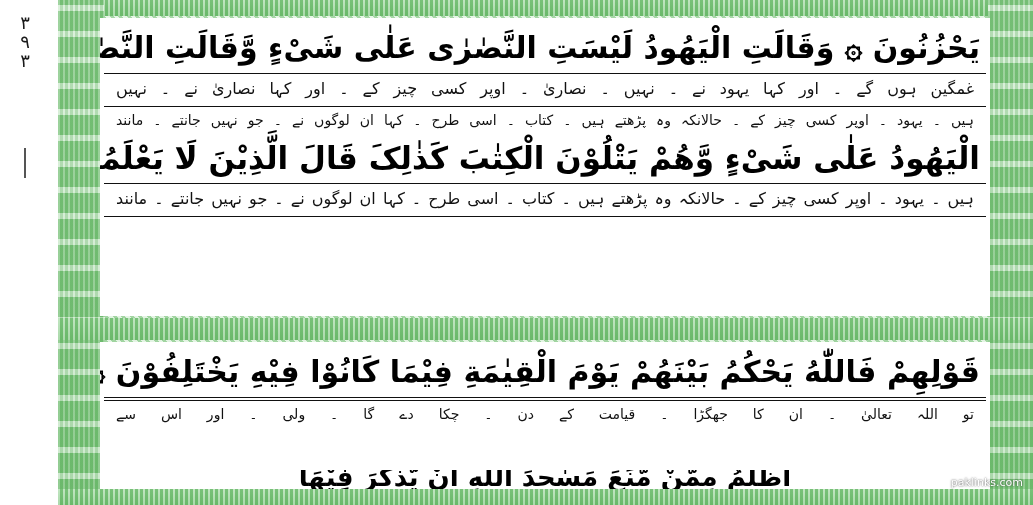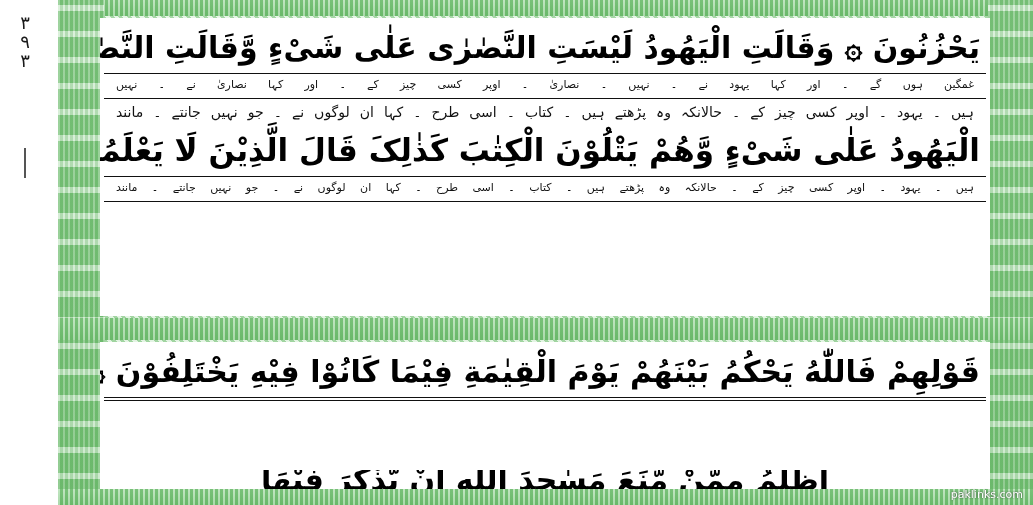--- a/index.html
+++ b/index.html
@@ -119,53 +119,53 @@
     letter-spacing: 0px;
     font-weight: bold;
     padding: 4px 10px 2px 10px;
   }
   .arabic.row1 { font-size: 30px; padding-top: 10px; }
   .rule {
     border-bottom: 1.5px solid #111;
     margin: 2px 4px 0 4px;
   }
   .urdu {
-    font-size: 11px;
+    font-size: 16px;
     line-height: 1.5;
     direction: rtl;
     text-align: justify;
     text-align-last: justify;
     padding: 3px 16px 3px 16px;
     color: #111;
     white-space: nowrap;
     overflow: hidden;
   }
   .urdu.smaller { font-size: 14px; }
 
   
   .block-3 {
     left: 100px; top: 470px; width: 890px; height: 19px;
     background: #ffffff;
     z-index: 3;
     position: absolute;
     overflow: hidden;
   }
   .clip-arabic {
-    font-size: 30px;
+    font-size: 26px;
     direction: rtl;
     text-align: center;
     font-weight: bold;
     margin-top: -8px;
     white-space: nowrap;
   }
 
   .watermark {
     position: absolute;
     right: 10px;
-    bottom: 4px;
+    bottom: 16px;
     font-family: "DejaVu Sans", sans-serif;
     font-size: 11px;
     color: #ffffff;
     text-shadow: 0 0 2px #333;
     z-index: 9;
   }
 </style>
 </head>
 <body>
 
@@ -201,20 +201,21 @@
     <div class="ayah-line arabic">الْیَهُودُ عَلٰی شَیْءٍ وَّهُمْ یَتْلُوْنَ الْکِتٰبَ کَذٰلِکَ قَالَ الَّذِیْنَ لَا یَعْلَمُوْنَ مِثْلَ</div>
     <div class="rule"></div>
     <div class="urdu">ہیں ۔ یہود ۔ اوپر کسی چیز کے ۔ حالانکہ وہ پڑھتے ہیں ۔ کتاب ۔ اسی طرح ۔ کہا ان لوگوں نے ۔ جو نہیں جانتے ۔ مانند</div>
     <div class="rule"></div>
   </div>
 
   <div class="sura-block block-2">
     <div class="ayah-line arabic row1">قَوْلِهِمْ فَاللّٰهُ یَحْکُمُ بَیْنَهُمْ یَوْمَ الْقِیٰمَةِ فِیْمَا کَانُوْا فِیْهِ یَخْتَلِفُوْنَ ۞ وَمَنْ</div>
     <div class="rule"></div>
     <div class="rule"></div>
+    <div class="urdu smaller">تو اللہ تعالیٰ ۔ ان کا جھگڑا ۔ قیامت کے دن ۔ چکا دے گا ۔ ولی ۔ اور اس سے</div>
   </div>
 
   <div class="block-3">
     <div class="clip-arabic">اَظْلَمُ مِمَّنْ مَّنَعَ مَسٰجِدَ اللّٰهِ اَنْ یُّذْکَرَ فِیْهَا</div>
   </div>
 
   <div class="watermark">paklinks.com</div>
 </div>
 
 </body></html>

